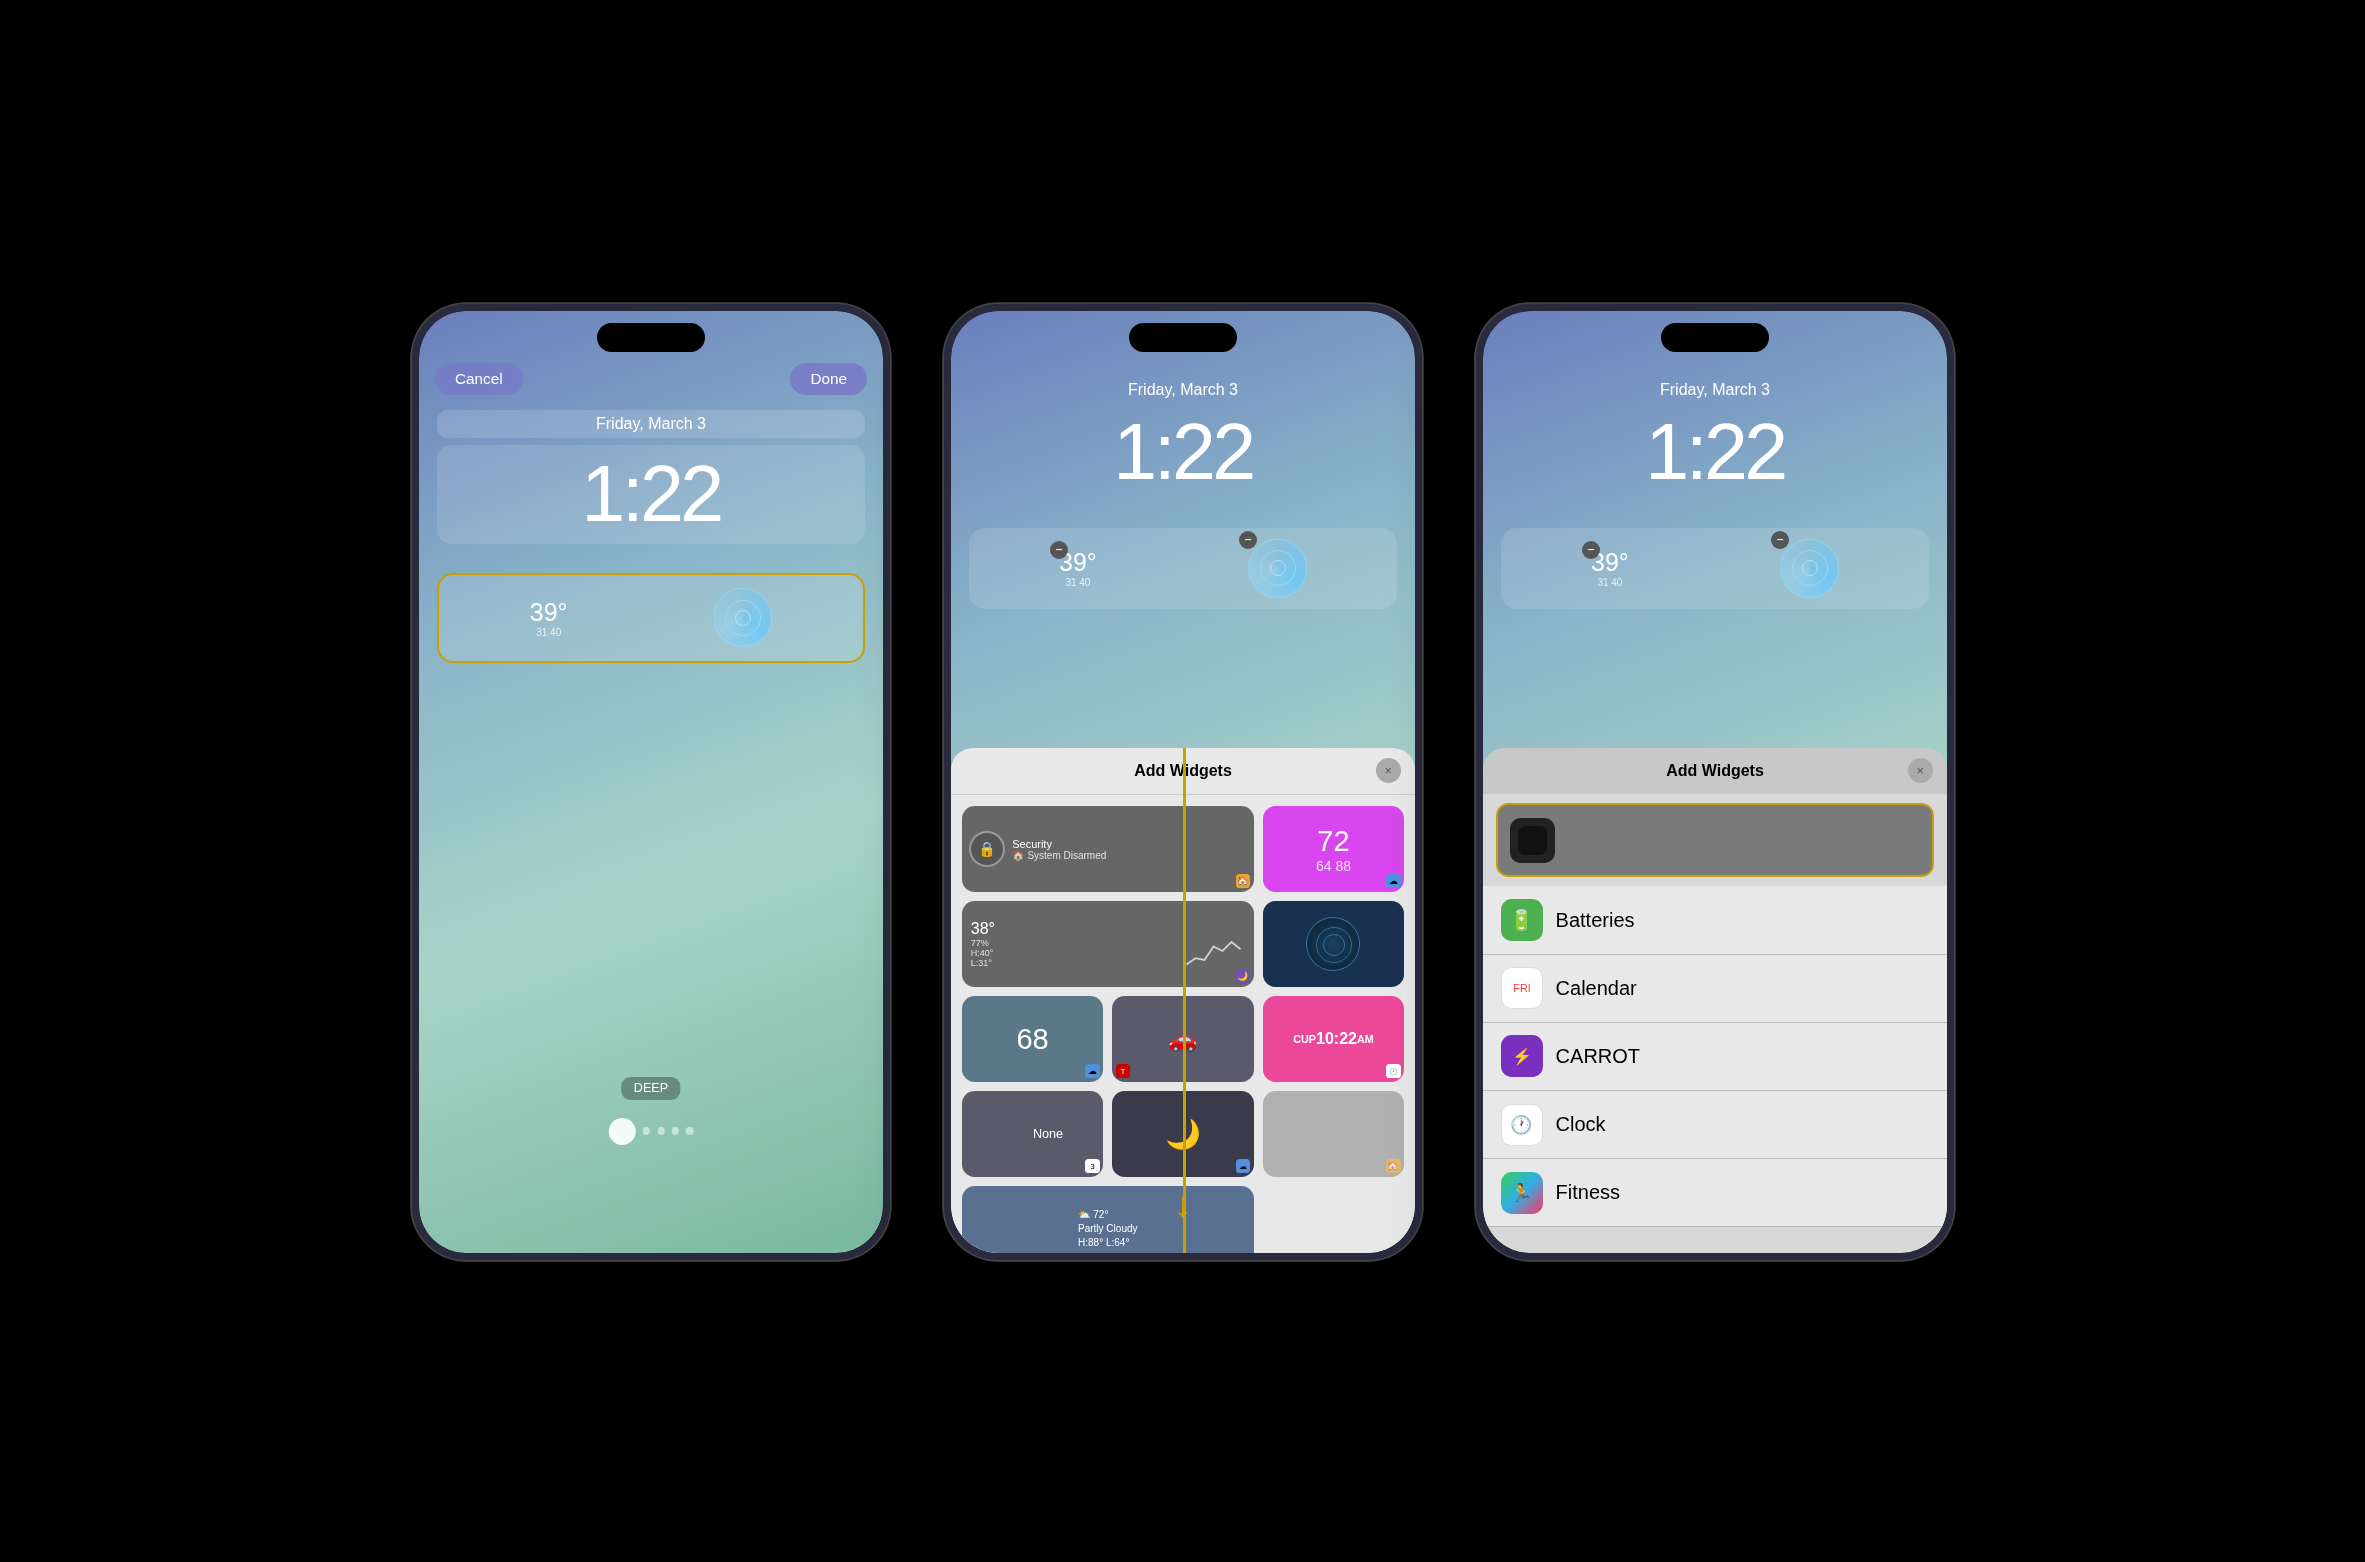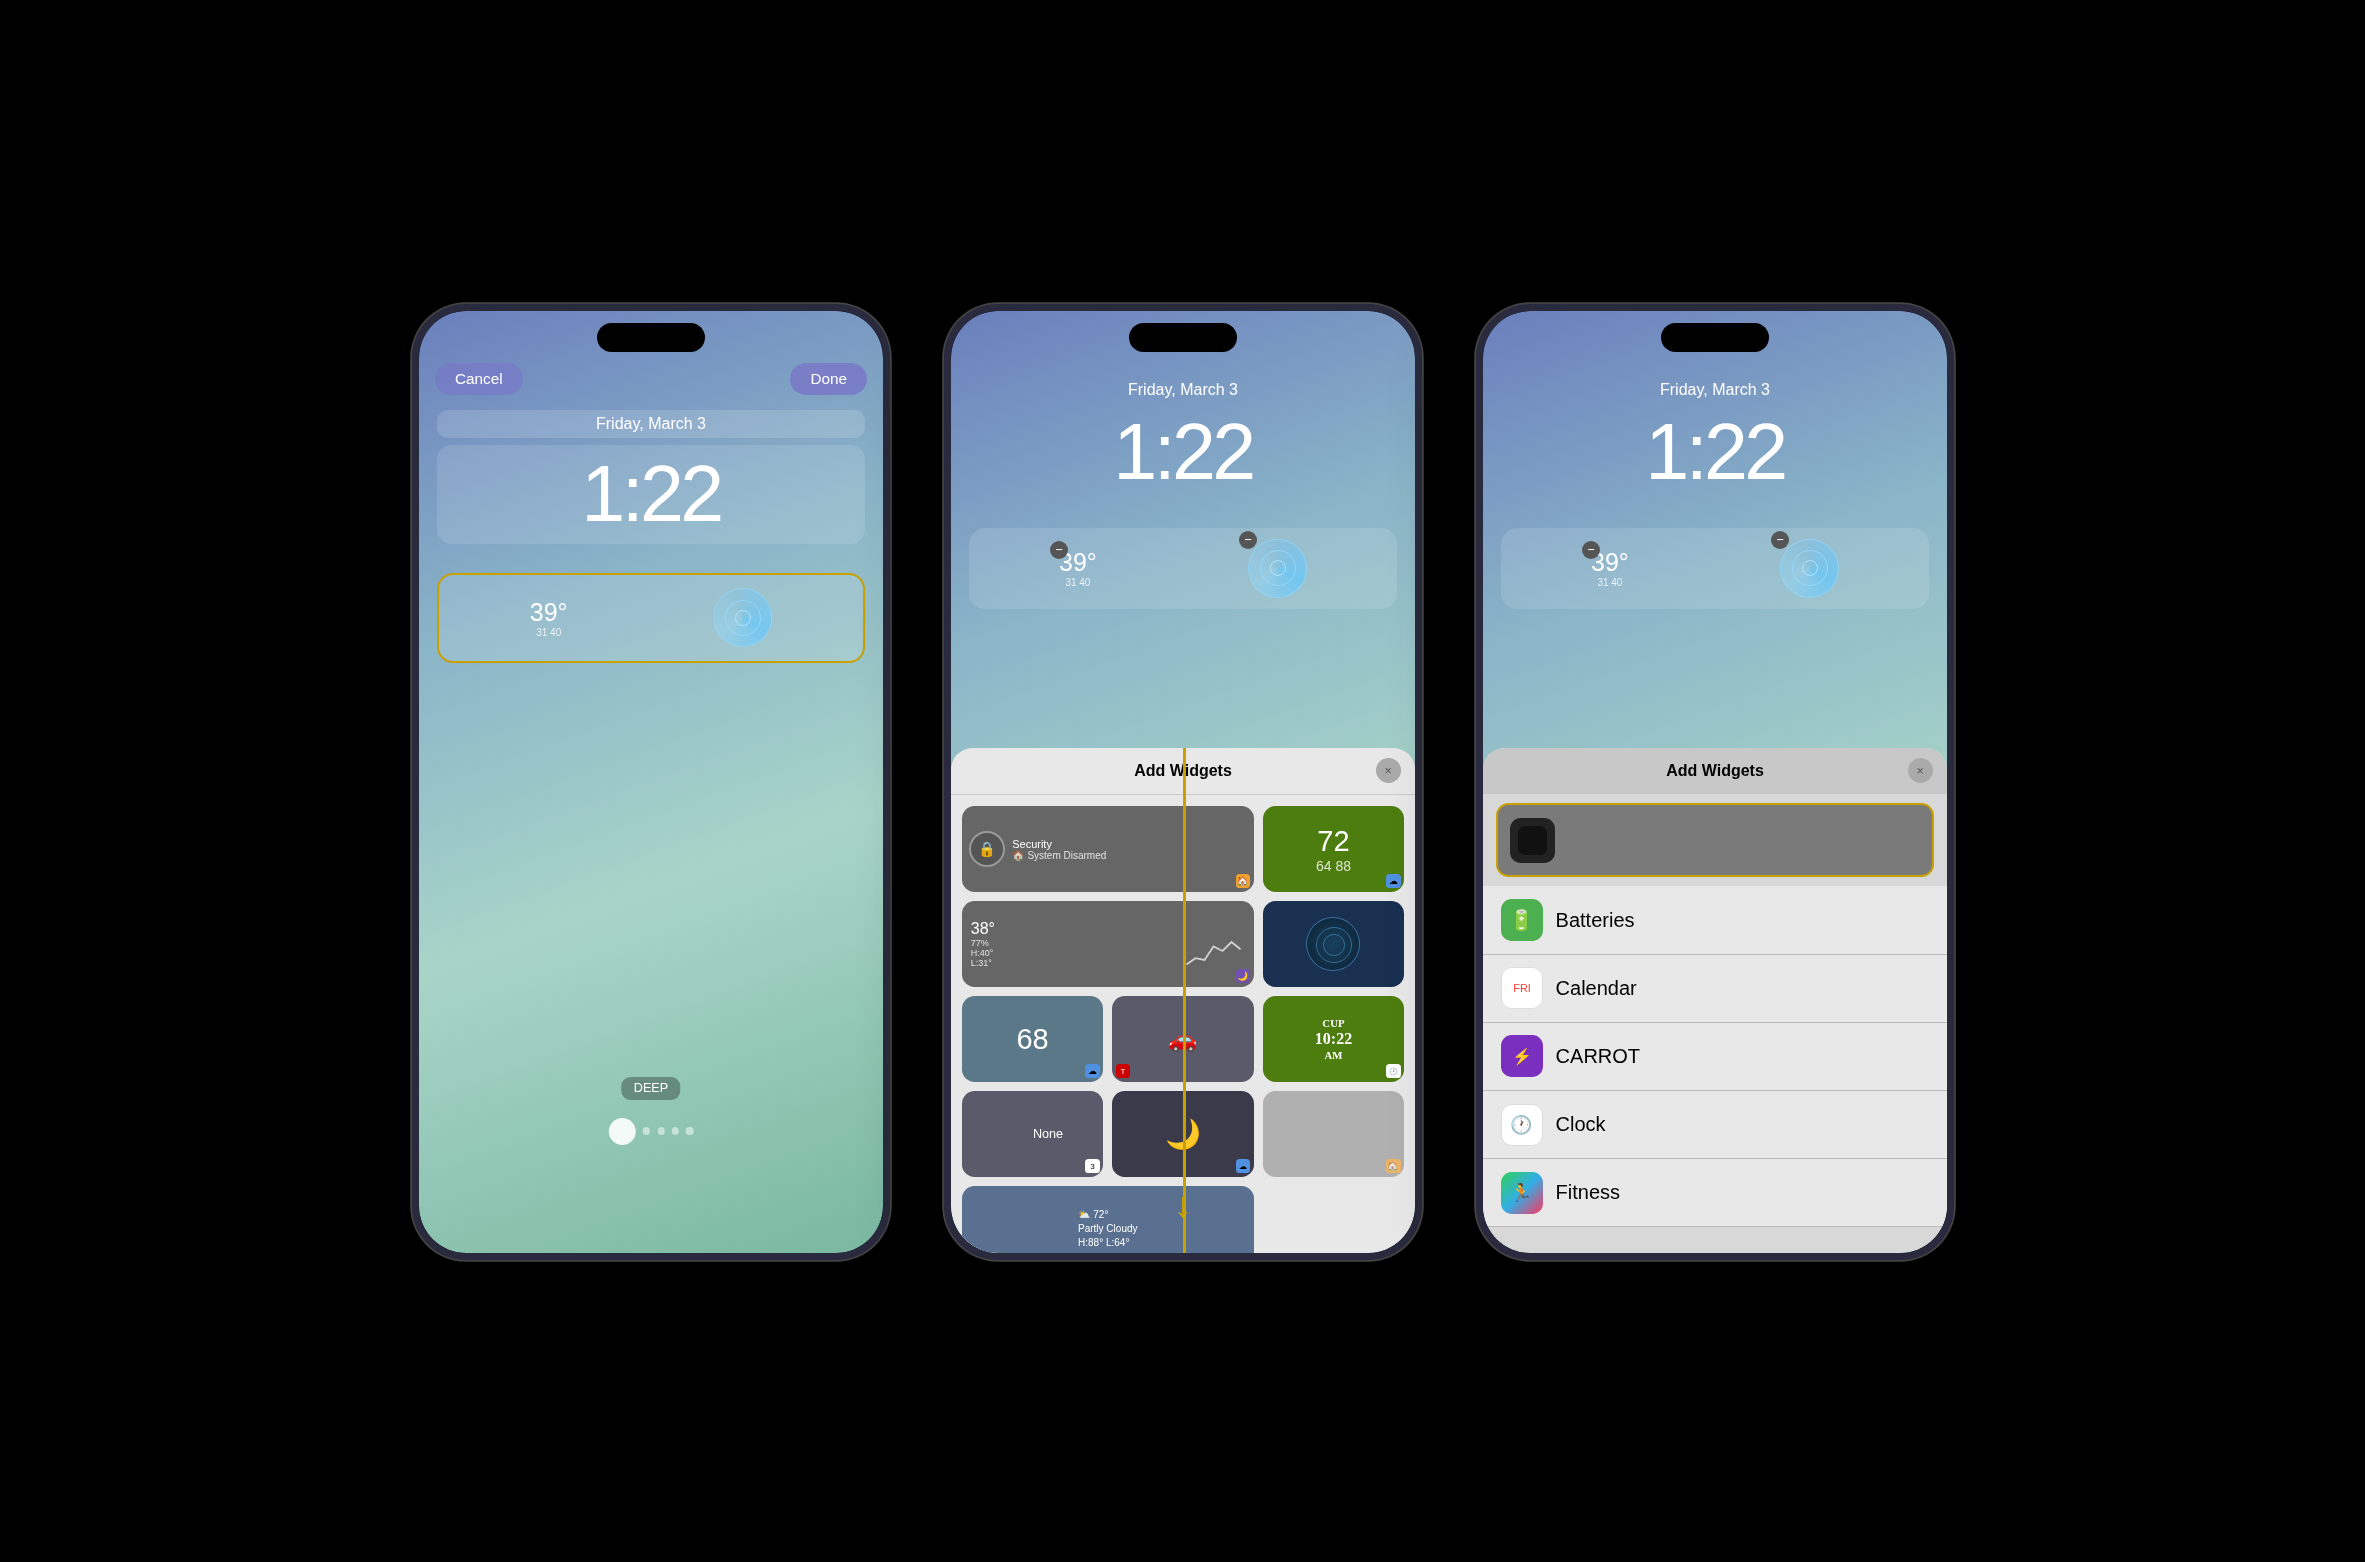--- a/index.html
+++ b/index.html
@@ -551,44 +551,43 @@
     .radar-ring {
       position: absolute;
       border-radius: 50%;
       border: 0.9px solid rgba(100,200,255,0.4);
     }
     .radar-ring-1 { width: 36px; height: 36px; top: 9px; left: 9px; }
     .radar-ring-2 { width: 21.7px; height: 21.7px; top: 16px; left: 16px; }
 
     
     .num-widget {
-      background: #4d7c0f;
+      background: #d946ef;
       display: flex;
       flex-direction: column;
       align-items: center;
       justify-content: center;
     }
     .num-big {
       color: #fff;
       font-size: 29px;
       font-weight: 300;
     }
     .num-small {
       color: rgba(255,255,255,0.8);
       font-size: 14px;
     }
 
     
     .cup-widget {
-      background: #4d7c0f;
-      display: flex;
-      flex-direction: column;
-      align-items: center;
-      justify-content: center;
-      font-family: Liberation Serif, serif;
+      background: #ec4899;
+      display: flex;
+      flex-direction: row;
+      align-items: center;
+      justify-content: center;
     }
     .cup-text {
       color: #fff;
       font-size: 10.8px;
       font-weight: 600;
       text-align: center;
       line-height: 1.2;
     }
 
     

